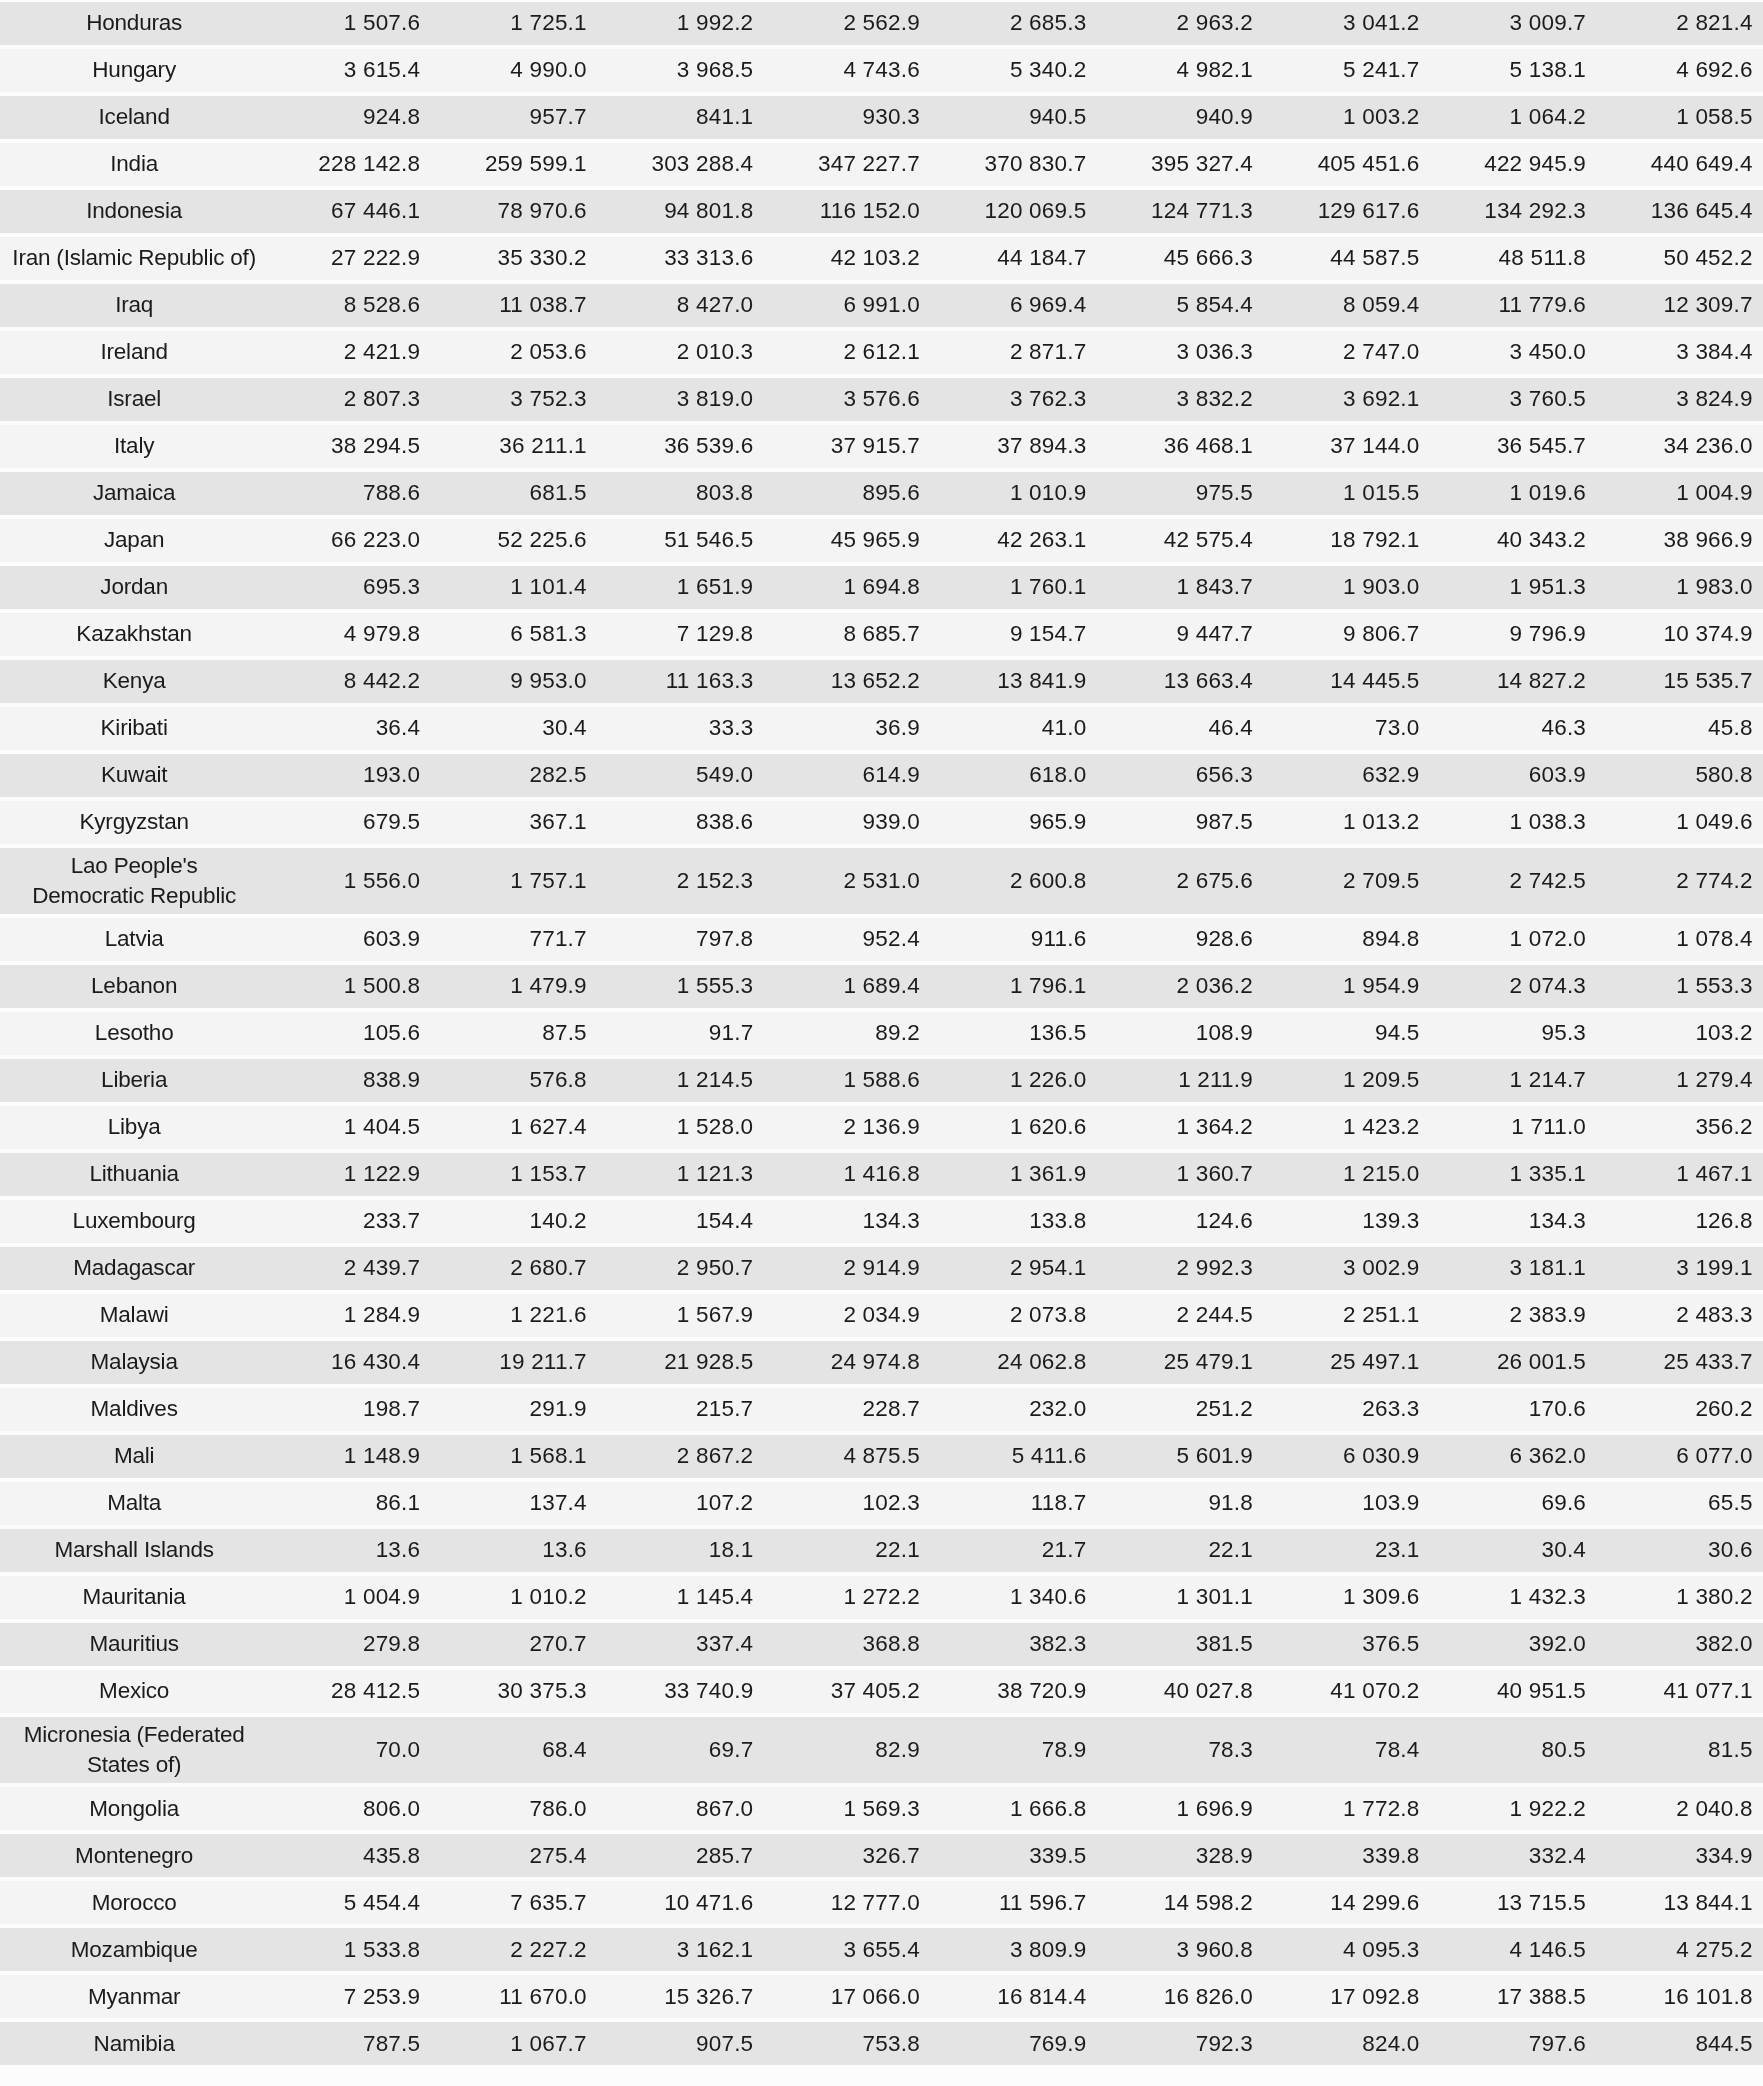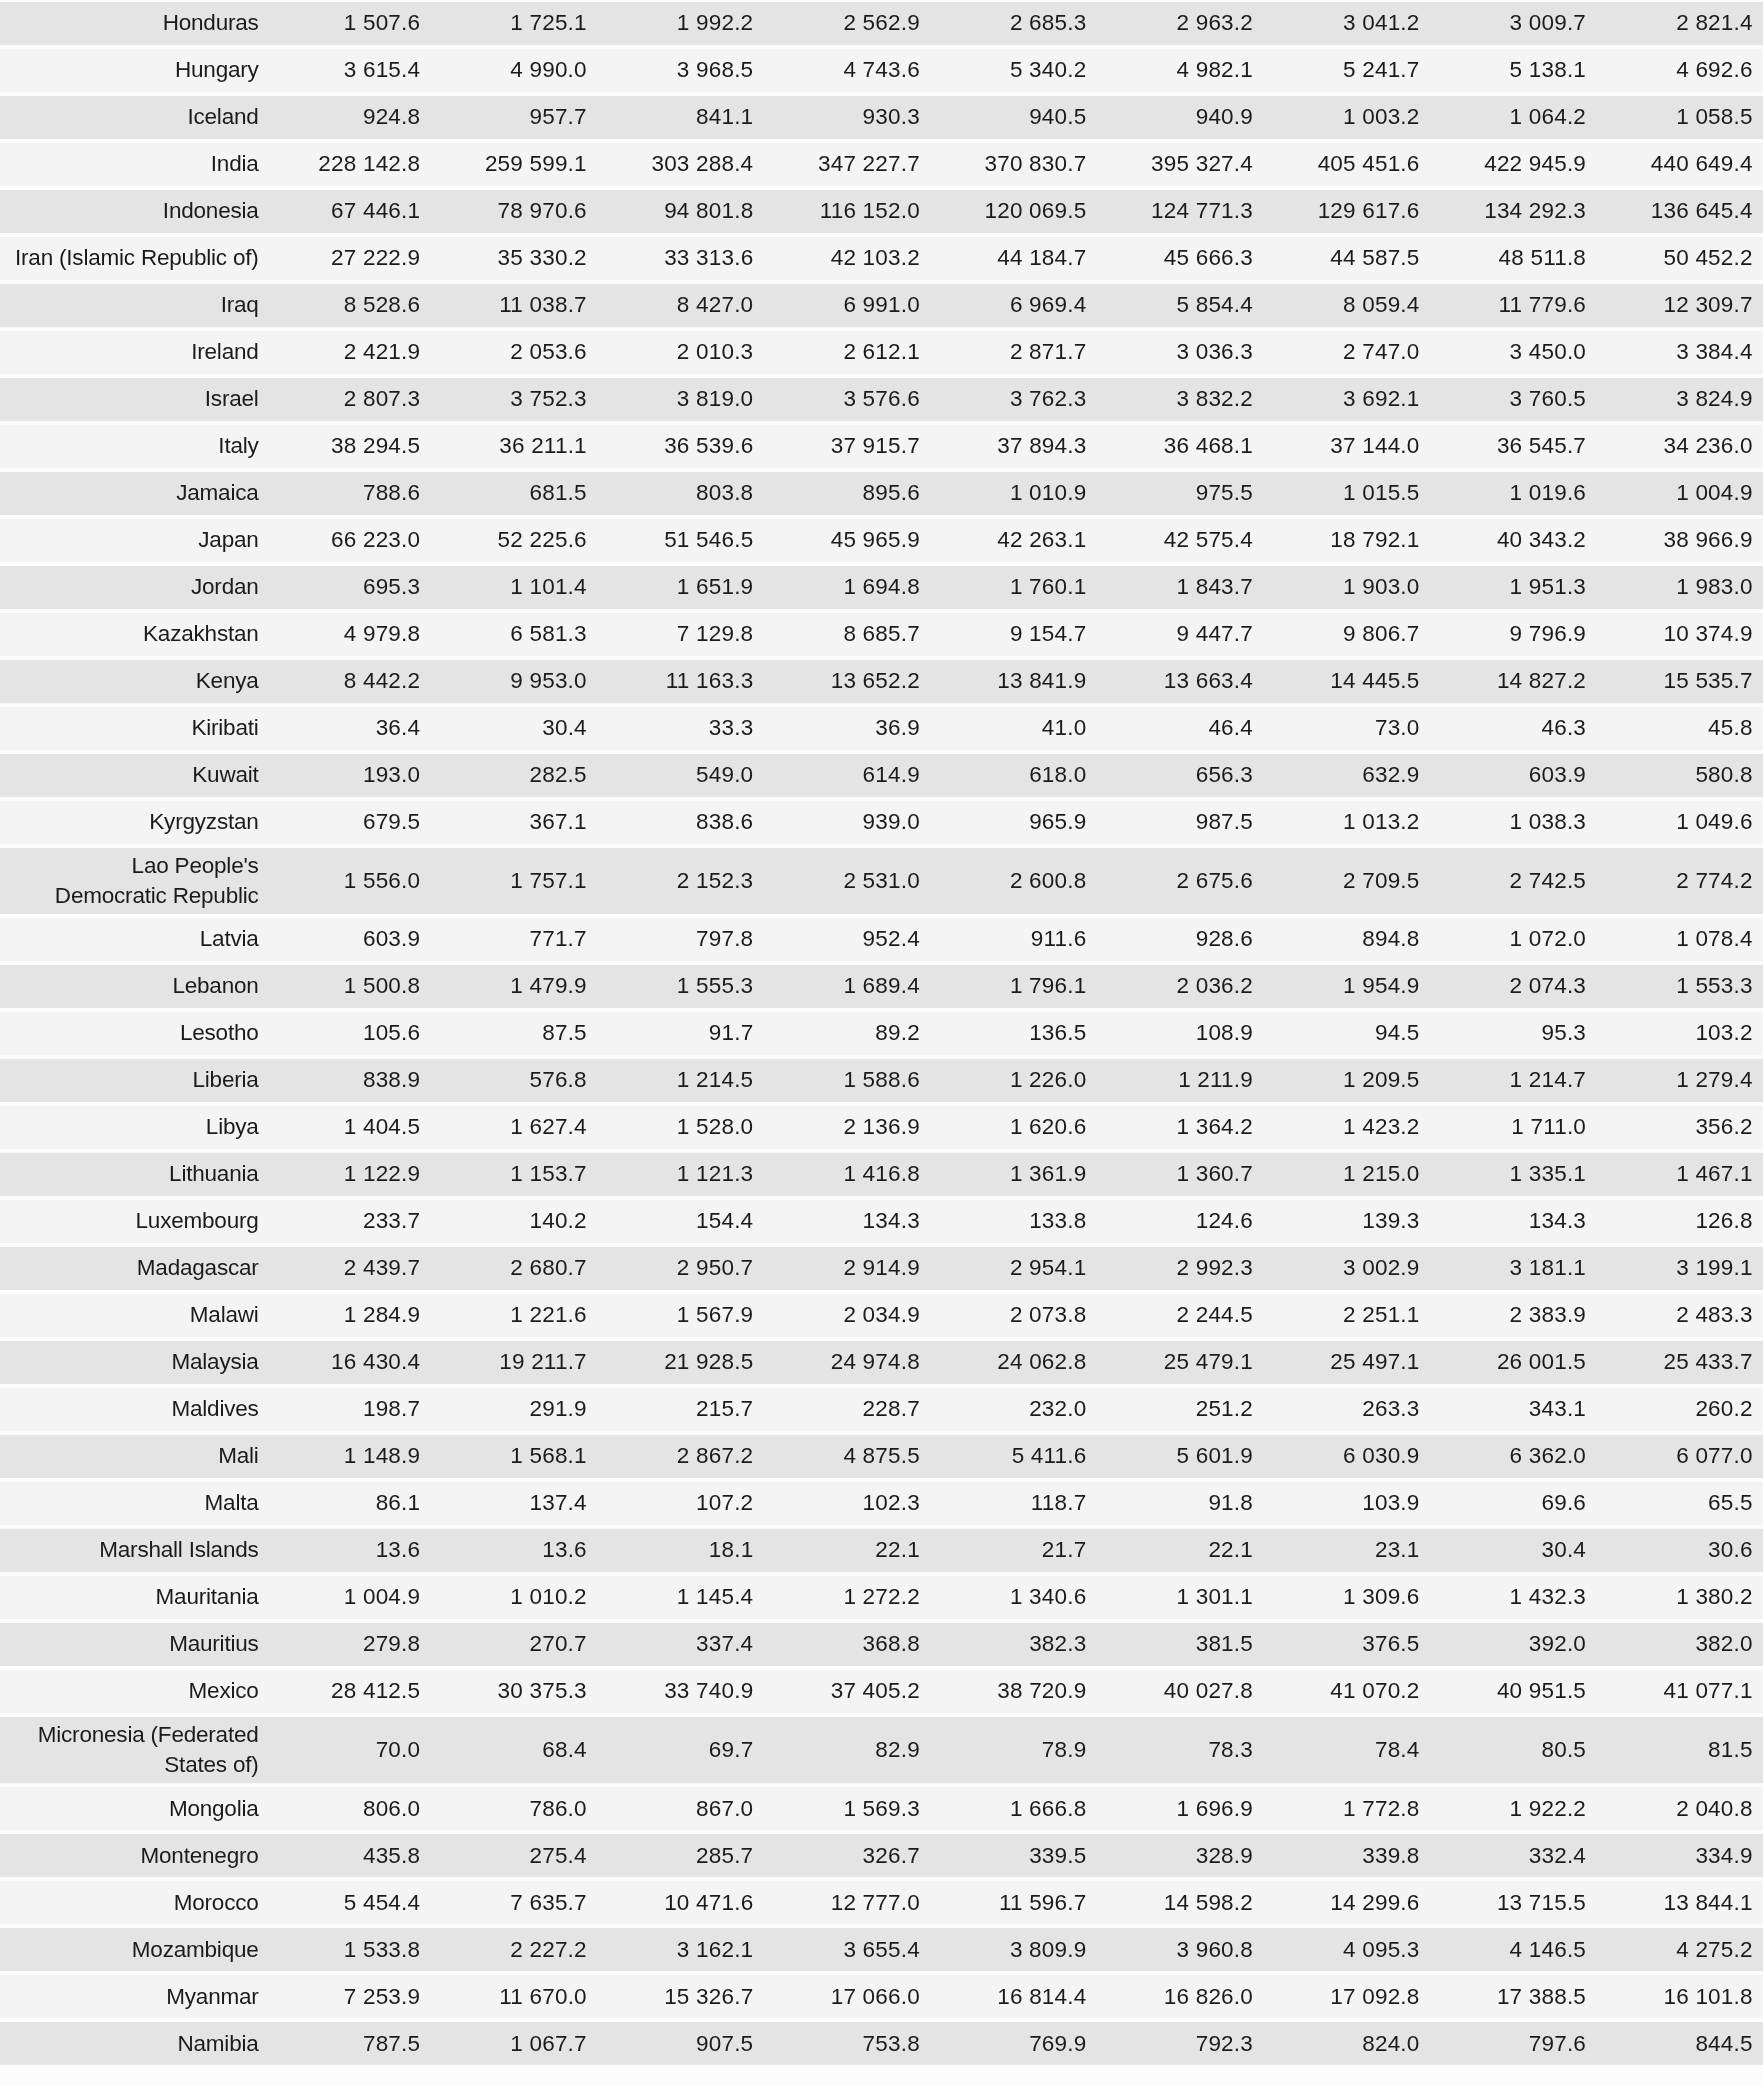--- a/index.html
+++ b/index.html
@@ -27,21 +27,21 @@
   tr[data-name="table-row"]:nth-child(even) td { background: #f4f4f4; }
   td {
     height: 43px;
     vertical-align: middle;
     font-size: 22.5px;
     line-height: 30px;
     color: #1b1b1b;
     overflow: hidden;
   }
   td.country {
-    text-align: right;
+    text-align: center;
     padding: 0 6.4px 0 9.7px;
     white-space: pre-line;
     letter-spacing: -0.2px;
   }
   td.value {
     text-align: right;
     padding: 0 11.3px 0 0;
     white-space: nowrap;
     letter-spacing: 0.2px;
   }
@@ -416,21 +416,21 @@
         </tr>
         <tr data-name="table-row">
           <td class="country" data-name="country-cell">Maldives</td>
           <td class="value" data-name="value-cell">198.7</td>
           <td class="value" data-name="value-cell">291.9</td>
           <td class="value" data-name="value-cell">215.7</td>
           <td class="value" data-name="value-cell">228.7</td>
           <td class="value" data-name="value-cell">232.0</td>
           <td class="value" data-name="value-cell">251.2</td>
           <td class="value" data-name="value-cell">263.3</td>
-          <td class="value" data-name="value-cell">343.1</td>
+          <td class="value" data-name="value-cell">170.6</td>
           <td class="value" data-name="value-cell">260.2</td>
         </tr>
         <tr data-name="table-row">
           <td class="country" data-name="country-cell">Mali</td>
           <td class="value" data-name="value-cell">1 148.9</td>
           <td class="value" data-name="value-cell">1 568.1</td>
           <td class="value" data-name="value-cell">2 867.2</td>
           <td class="value" data-name="value-cell">4 875.5</td>
           <td class="value" data-name="value-cell">5 411.6</td>
           <td class="value" data-name="value-cell">5 601.9</td>

